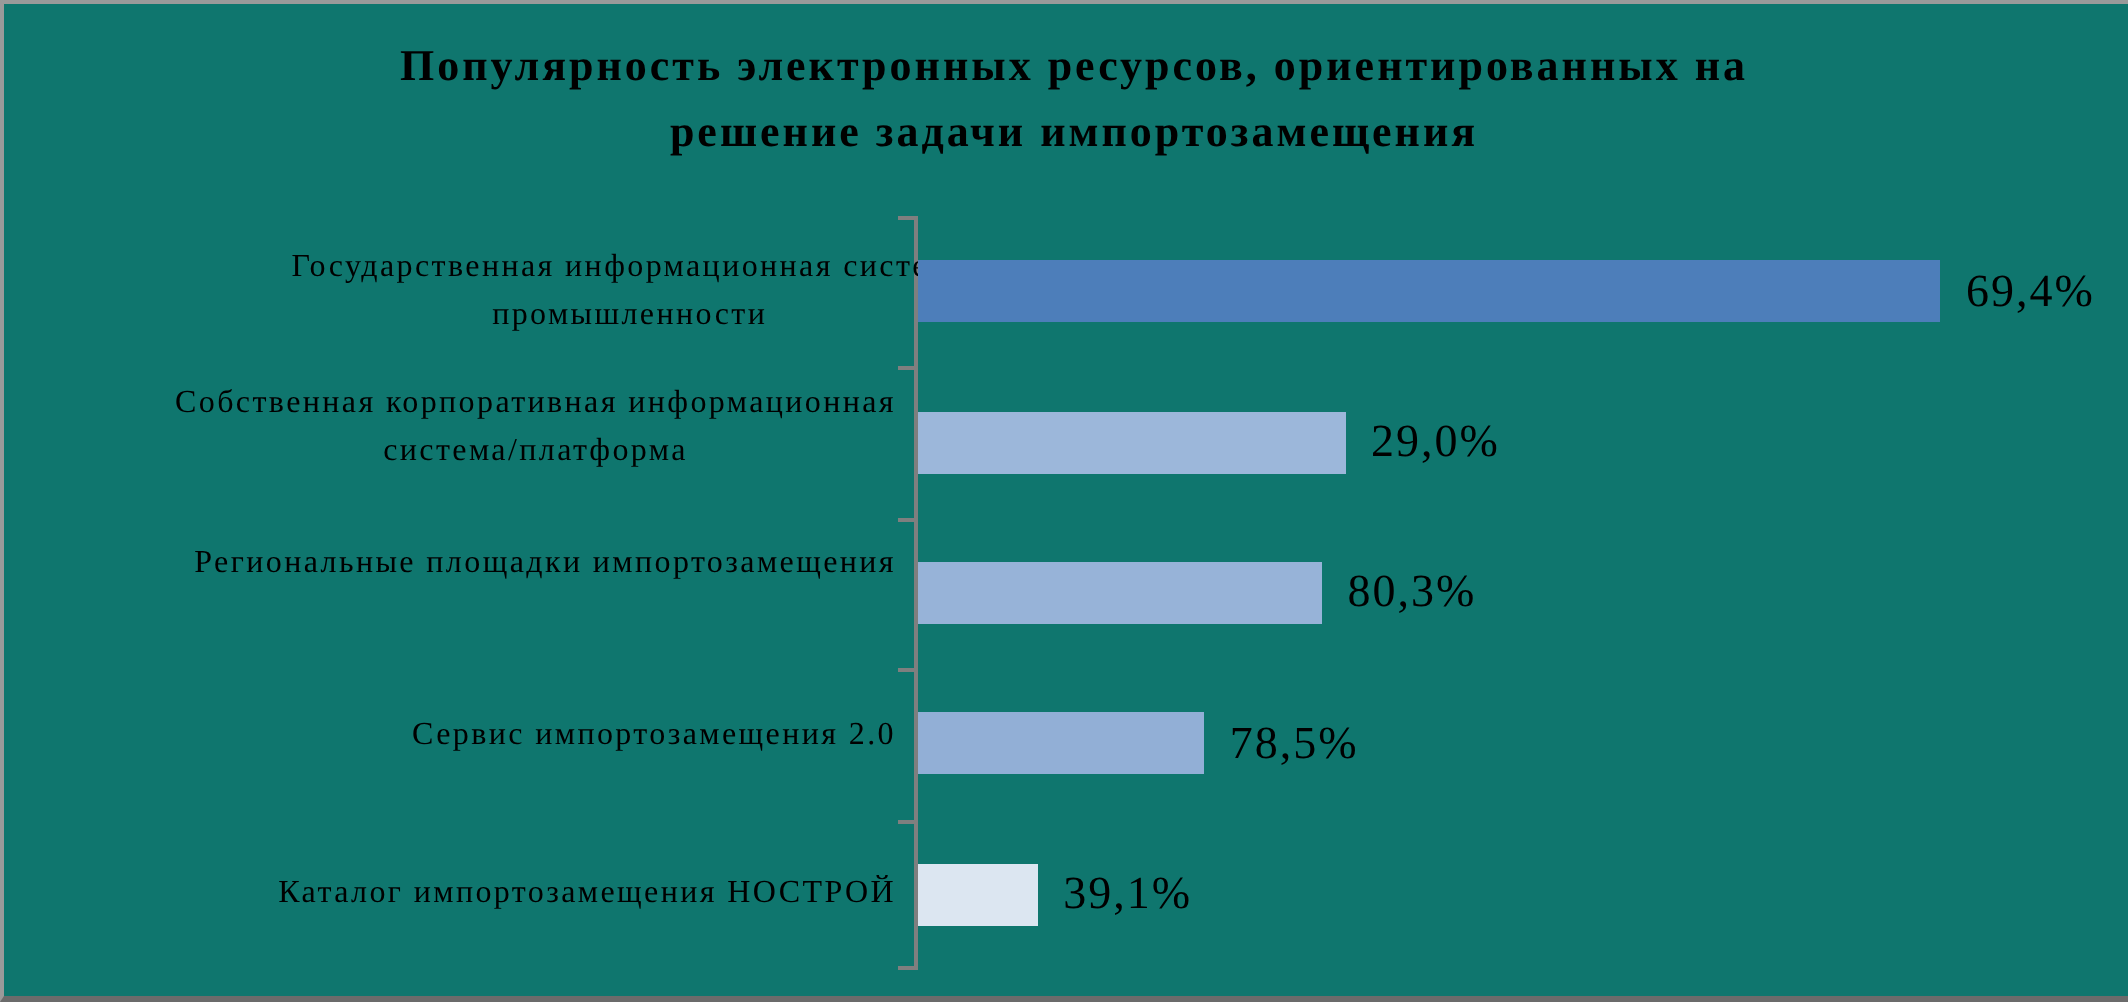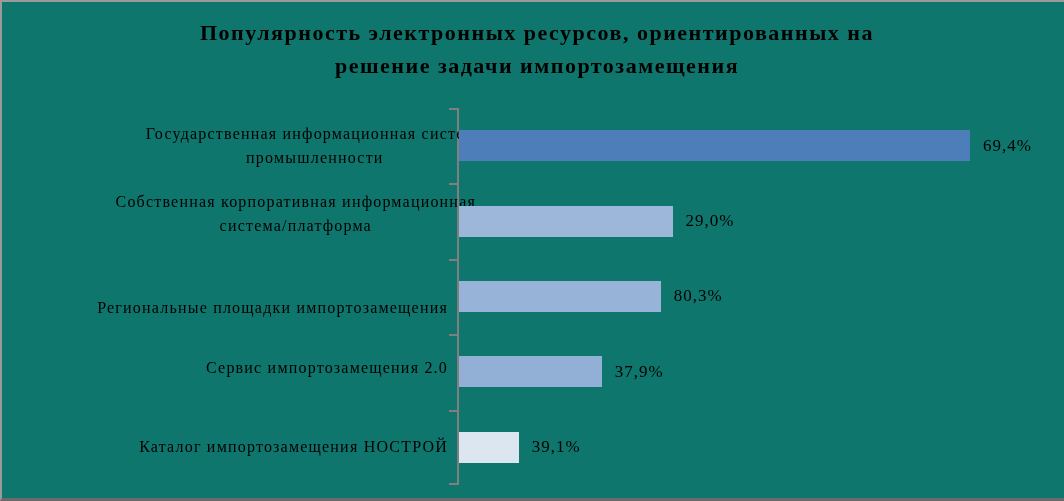--- a/index.html
+++ b/index.html
@@ -70,56 +70,56 @@
     white-space: pre-line;
   }
   .bar {
     position: absolute;
     height: 31px;
   }
   .value-label {
     position: absolute;
     display: flex;
     align-items: center;
-    font-size: 17px;
+    font-size: 23px;
     letter-spacing: 1px;
     color: #000000;
   }
 </style>
 </head>
 <body>
 
 <div class="frame">
   <div class="chart-title">Популярность электронных ресурсов, ориентированных на
 решение задачи импортозамещения</div>
   <div class="chart-area">
     <div class="y-axis-line"></div>
     <div id="rows">
         <div class="cat-label" style="top: 0px; height: 75.4px; margin-left: 36px;">
           <span>Государственная информационная система
 промышленности</span>
         </div>
         <div class="bar" style="left: 457px; top: 22.2px; width: 510.957px; background: rgb(77, 126, 186);"></div>
         <div class="value-label" style="left: 980.957px; top: 0px; height: 75.4px;">69,4%</div>
-        <div class="cat-label" style="top: 68px; height: 75.4px; margin-left: 28px;">
+        <div class="cat-label" style="top: 68px; height: 75.4px;">
           <span>Собственная корпоративная информационная
 система/платформа</span>
         </div>
         <div class="bar" style="left: 457px; top: 97.6px; width: 213.512px; background: rgb(156, 183, 218);"></div>
         <div class="value-label" style="left: 683.513px; top: 75.4px; height: 75.4px; text-align: right;">29,0%</div>
-        <div class="cat-label" style="top: 162px; height: 75.4px;">
+        <div class="cat-label" style="top: 136px; height: 75.4px;">
           <span>Региональные площадки импортозамещения</span>
         </div>
         <div class="bar" style="left: 457px; top: 173px; width: 201.732px; background: rgb(151, 179, 216);"></div>
         <div class="value-label" style="left: 671.732px; top: 150.8px; height: 75.4px;">80,3%</div>
         <div class="cat-label" style="top: 222px; height: 75.4px;">
           <span>Сервис импортозамещения 2.0</span>
         </div>
         <div class="bar" style="left: 457px; top: 248.4px; width: 142.832px; background: rgb(146, 175, 214);"></div>
-        <div class="value-label" style="left: 612.832px; top: 226.2px; height: 75.4px;">37,9%</div>
+        <div class="value-label" style="left: 612.832px; top: 226.2px; height: 75.4px;">78,5%</div>
         <div class="cat-label" style="top: 301.6px; height: 75.4px;">
           <span>Каталог импортозамещения НОСТРОЙ</span>
         </div>
         <div class="bar" style="left: 457px; top: 323.8px; width: 59.6362px; background: rgb(220, 230, 241);"></div>
         <div class="value-label" style="left: 529.636px; top: 301.6px; height: 75.4px;">39,1%</div>
       </div>
   <div class="tick" style="top: 0px;"></div>
       <div class="tick" style="top: 75.4px;"></div>
       <div class="tick" style="top: 150.8px;"></div>
       <div class="tick" style="top: 226.2px;"></div>

